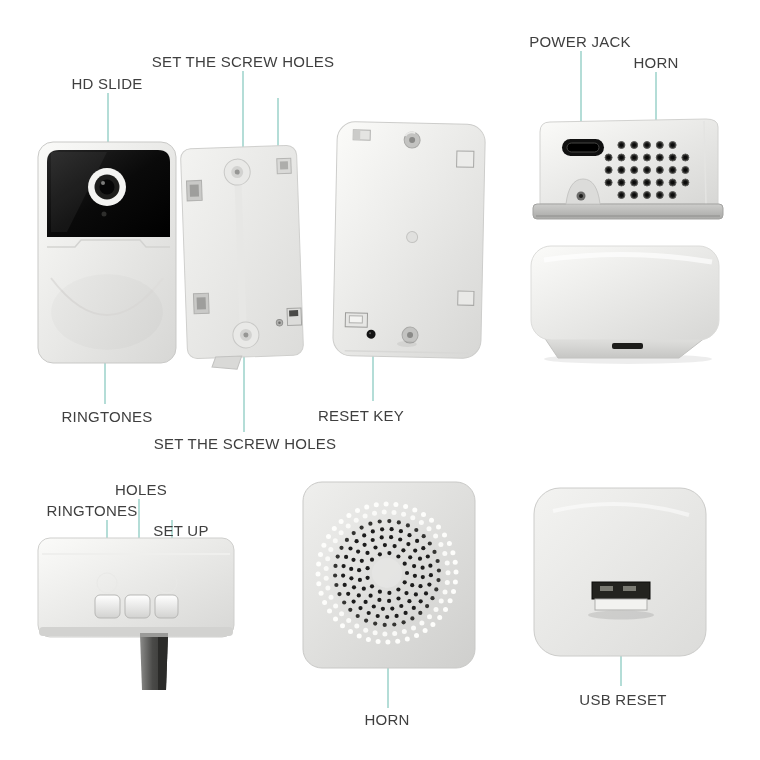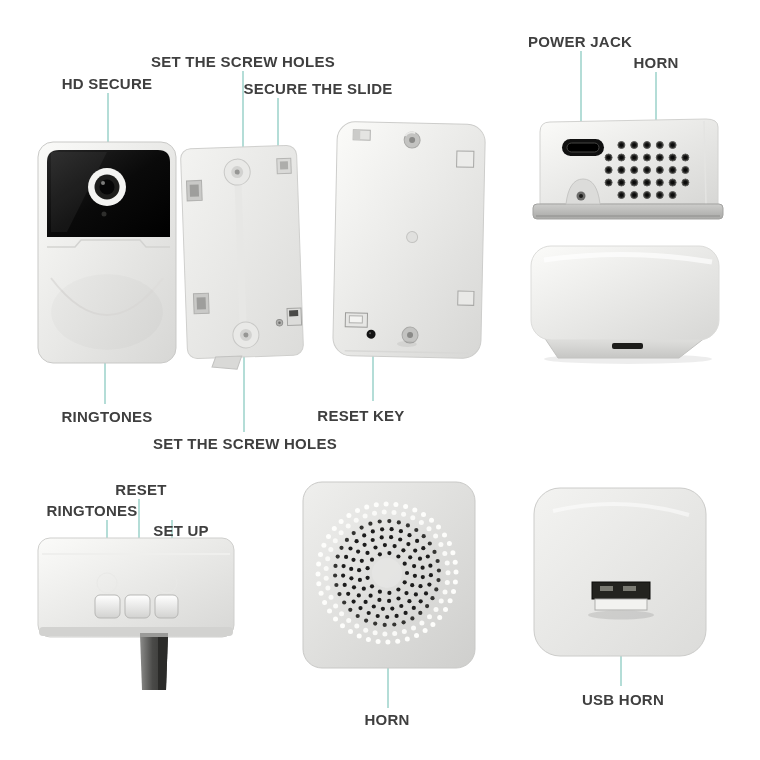--- a/index.html
+++ b/index.html
@@ -1,19 +1,19 @@
 <!DOCTYPE html>
 <html style="--background: #ffffff; --label-text: #3f3f3f; --leader-line: #b4ddd7; --device-body-light: #fafaf8; --device-body-dark: #d8d8d6; --camera-panel: #0a0a0a; --speaker-dot-dark: #1c1c1c; --speaker-dot-light: #fafaf8;"><head>
 <meta charset="utf-8">
 <style>
   *{margin:0;padding:0;box-sizing:border-box}
   html,body{background:var(--background,#ffffff)}
   body{font-family:"Liberation Sans",sans-serif;-webkit-font-smoothing:antialiased}
   .canvas{position:relative;width:760px;height:760px;background:var(--background,#ffffff);overflow:hidden}
-  .label{position:absolute;transform:translateX(-50%);font-size:15px;font-weight:700;
+  .label{position:absolute;transform:translateX(-50%);font-size:15px;font-weight:400;
          letter-spacing:.25px;color:var(--label-text,#414141);white-space:nowrap}
   .leader{position:absolute;width:1.5px;background:var(--leader-line,#b2dcd6)}
   .dev{position:absolute;display:block}
 </style>
 </head>
 <body>
 
 <div class="canvas">
 
   <svg width="0" height="0" style="position:absolute">
@@ -62,33 +62,32 @@
   <div class="leader" style="left:655px;top:72px;height:118px"></div>
   <div class="leader" style="left:104px;top:300px;height:104px"></div>
   <div class="leader" style="left:243px;top:340px;height:92px"></div>
   <div class="leader" style="left:372px;top:340px;height:61px"></div>
   <div class="leader" style="left:106px;top:520px;height:82px"></div>
   <div class="leader" style="left:138px;top:499px;height:103px"></div>
   <div class="leader" style="left:171px;top:520px;height:86px"></div>
   <div class="leader" style="left:387px;top:622px;height:86px"></div>
   <div class="leader" style="left:620px;top:614px;height:72px"></div>
 
-  <div class="label" style="left:107px;top:75px">HD SECURE</div>
+  <div class="label" style="left:107px;top:75px">HD SLIDE</div>
   <div class="label" style="left:243px;top:53px">SET THE SCREW HOLES</div>
-  <div class="label" style="left:318px;top:80px">SECURE THE SLIDE</div>
   <div class="label" style="left:580px;top:33px">POWER JACK</div>
   <div class="label" style="left:656px;top:54px">HORN</div>
   <div class="label" style="left:107px;top:408px">RINGTONES</div>
   <div class="label" style="left:245px;top:435px">SET THE SCREW HOLES</div>
   <div class="label" style="left:361px;top:407px">RESET KEY</div>
-  <div class="label" style="left:141px;top:481px">RESET</div>
+  <div class="label" style="left:141px;top:481px">HOLES</div>
   <div class="label" style="left:92px;top:502px">RINGTONES</div>
   <div class="label" style="left:181px;top:522px">SET UP</div>
   <div class="label" style="left:387px;top:711px">HORN</div>
-  <div class="label" style="left:623px;top:691px">USB HORN</div>
+  <div class="label" style="left:623px;top:691px">USB RESET</div>
 
   <svg class="dev" style="left:37px;top:140px" width="140" height="226">
     <rect x="1" y="2" width="138" height="221" rx="15" fill="url(#gBody)" stroke="#c9c9c7"></rect>
     <path d="M10,22 Q10,10 22,10 H121 Q133,10 133,22 V97 H10 Z" fill="url(#gPanel)"></path>
     <path d="M14,12 L70,12 L30,92 L14,92 Z" fill="#ffffff" opacity="0.05"></path>
     <circle cx="70" cy="47" r="19" fill="#f4f4f2"></circle>
     <circle cx="70" cy="47" r="12.5" fill="#1d1d1b"></circle>
     <circle cx="70" cy="47" r="7.5" fill="#060606"></circle>
     <circle cx="66" cy="43" r="2" fill="#7d7d7b"></circle>
     <circle cx="67" cy="74" r="2.5" fill="#2e2e2c"></circle>

